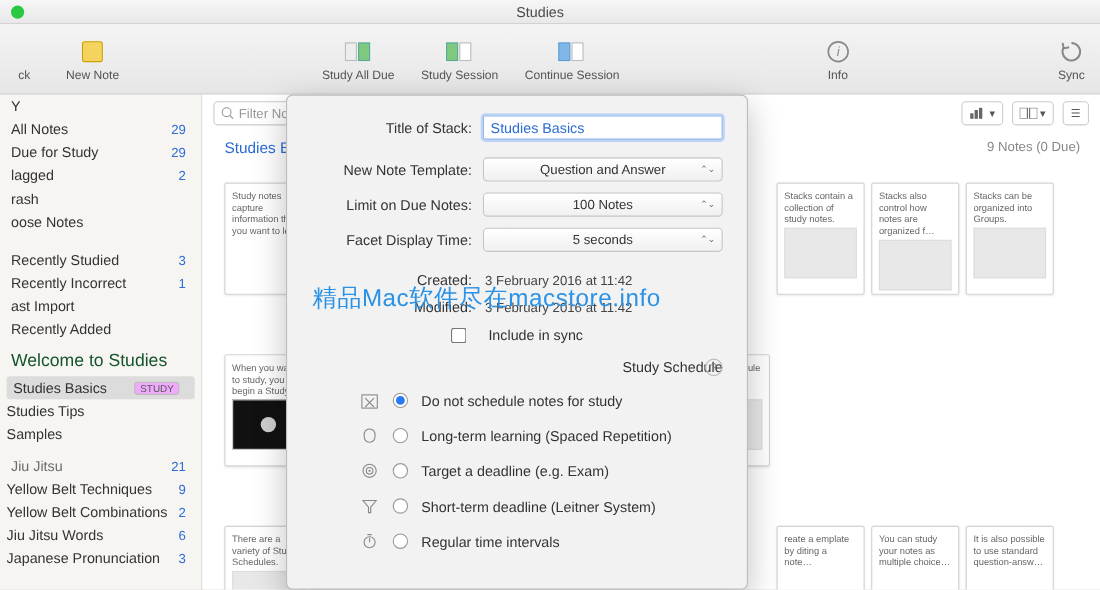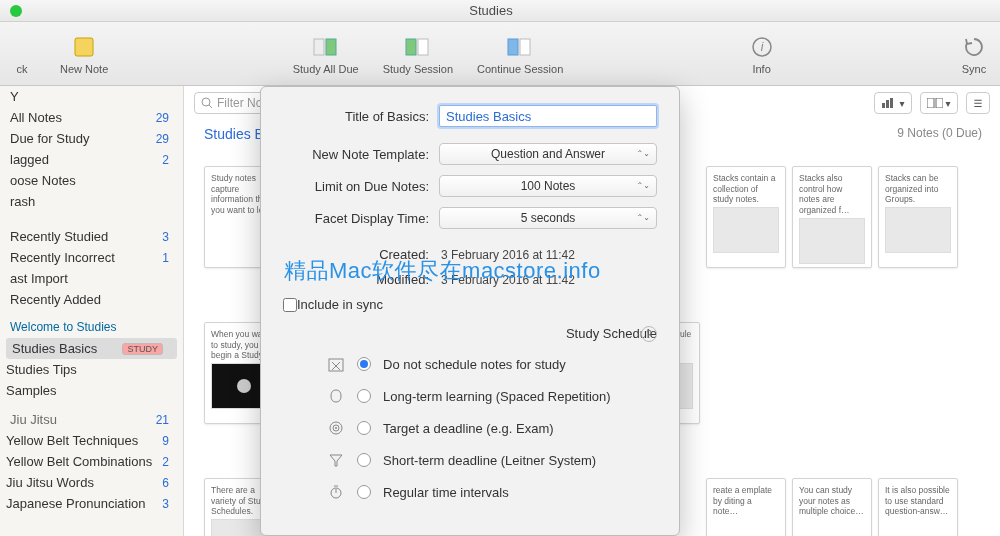--- a/index.html
+++ b/index.html
@@ -13,23 +13,23 @@
 .toolbar { height: 64px; background: linear-gradient(#f4f4f4,#e6e6e6); border-bottom: 1px solid #c8c8c8; display: flex; align-items: center; padding: 0 8px; }
 .tb-group { display: flex; gap: 24px; align-items: flex-end; }
 .tb-item { display: flex; flex-direction: column; align-items: center; gap: 2px; font-size: 11px; color: #555; }
 .tb-icon { width: 28px; height: 28px; display: flex; align-items: center; justify-content: center; }
 .spacer { flex: 1; }
 .body { display: flex; height: calc(100% - 86px); }
 .sidebar { width: 184px; background: #f7f5f2; border-right: 1px solid #d8d8d8; overflow: hidden; font-size: 13px; color: #333; }
 .sb-row { display: flex; align-items: center; justify-content: space-between; padding: 3px 14px 3px 10px; }
 .sb-row .label { white-space: nowrap; overflow: hidden; text-overflow: ellipsis; }
 .sb-count { color: #2b6cd6; font-size: 12px; }
-.sb-header { font-size: 12px; color: #0369a1; padding: 10px 10px 4px; }
+.sb-header { font-size: 16px; color: #14532d; padding: 10px 10px 4px; }
 .sb-row.selected { background: #dcdcdc; border-radius: 3px; margin: 0 6px; padding-left: 6px; }
-.sb-tag { font-size: 9px; background: #fca5a5; border: 1px solid #bbb; border-radius: 3px; padding: 0 4px; color: #555; margin-left: 20px; }
+.sb-tag { font-size: 9px; background: #f0abfc; border: 1px solid #bbb; border-radius: 3px; padding: 0 4px; color: #555; margin-left: 20px; }
 .sb-sub { padding-left: 6px; }
 .content { flex: 1; background: #fff; position: relative; overflow: hidden; }
 .searchbar { position: absolute; top: 6px; left: 10px; width: 240px; }
 .searchbox { width: 100%; height: 22px; border: 1px solid #ccc; border-radius: 4px; background: #fff; display: flex; align-items: center; padding: 0 6px; color: #9a9a9a; font-size: 12px; gap: 4px; }
 .viewbar { position: absolute; top: 6px; right: 10px; display: flex; gap: 8px; align-items: center; }
 .vb-btn { width: 38px; height: 22px; border: 1px solid #ccc; border-radius: 4px; background: #fff; display: flex; align-items: center; justify-content: center; font-size: 10px; color: #555; }
 .notes-count { position: absolute; top: 40px; right: 18px; font-size: 12px; color: #888; }
 .stack-label { position: absolute; top: 40px; left: 20px; font-size: 14px; color: #2b6cd6; }
 .card-grid { position: absolute; top: 62px; left: 16px; right: 16px; bottom: 0; }
 .card { position: absolute; width: 80px; height: 102px; background: #fff; border: 1px solid #d4d4d4; border-radius: 2px; box-shadow: 0 1px 2px rgba(0,0,0,0.08); padding: 6px; font-size: 8.5px; color: #666; line-height: 1.25; overflow: hidden; }
@@ -38,21 +38,21 @@
 .card .thumb.dark::after { content:""; position:absolute; width:14px; height:14px; background:#ccc; border-radius:50%; left:50%; top:50%; transform:translate(-50%,-50%); }
 
 
 .info-panel { position: absolute; left: 260px; top: 86px; width: 420px; height: 450px; background: #f2f2f2; border: 1px solid #bcbcbc; border-radius: 6px; box-shadow: 0 10px 30px rgba(0,0,0,0.25); padding: 18px 22px; font-size: 13px; color: #333; }
 .ip-row { display: flex; align-items: center; margin-bottom: 10px; }
 .ip-label { width: 156px; text-align: right; padding-right: 10px; color: #333; }
 .ip-input { flex: 1; height: 22px; border: 1px solid #8fb6e8; background: #fff; border-radius: 2px; padding: 0 6px; font-size: 13px; color: #2b6cd6; outline: 2px solid rgba(100,160,255,0.35); }
 .ip-select { flex: 1; height: 22px; border: 1px solid #c6c6c6; border-radius: 4px; background: linear-gradient(#fff,#f0f0f0); display: flex; align-items: center; justify-content: center; font-size: 12px; color: #333; position: relative; }
 .ip-select::after { content:"⌃⌄"; position:absolute; right:6px; font-size:8px; color:#666; line-height:8px; }
 .ip-static { flex: 1; font-size: 12px; color: #444; padding-left: 2px; }
-.ip-check { display: flex; align-items: center; gap: 0; justify-content: flex-start; margin: 8px 0 14px; }
+.ip-check { display: flex; align-items: center; gap: 20px; justify-content: center; margin: 8px 0 14px; }
 .ip-check input { width: 14px; height: 14px; }
 .ip-section { text-align: right; font-size: 13px; color: #333; margin: 2px 0 14px; position: relative; }
 .ip-help { position: absolute; right: 0; top: 0; width: 16px; height: 16px; border: 1px solid #bbb; border-radius: 50%; font-size: 10px; color: #777; display: flex; align-items: center; justify-content: center; }
 .ip-radios { display: flex; flex-direction: column; gap: 14px; padding-left: 44px; }
 .ip-radio { display: flex; align-items: center; gap: 12px; font-size: 13px; color: #333; text-align: center; }
 .ip-radio .r { width: 14px; height: 14px; border: 1px solid #999; border-radius: 50%; background: #fff; display: flex; align-items: center; justify-content: center; }
 .ip-radio .r.on::after { content:""; width:8px; height:8px; background:#2a7af3; border-radius:50%; }
 .ip-radio .ico { width: 18px; height: 18px; color: #8a8a8a; display: flex; align-items: center; justify-content: center; }
 
 .watermark { position: absolute; left: 284px; top: 256px; font-size: 22px; color: #2a92e6; font-weight: 400; letter-spacing: 0.5px; pointer-events: none; z-index: 50; }
@@ -155,24 +155,24 @@
         </div>
       <div class="sb-row">
           <span class="label">Due for Study</span>
           <span class="sb-count">29</span>
         </div>
       <div class="sb-row">
           <span class="label">lagged</span>
           <span class="sb-count">2</span>
         </div>
       <div class="sb-row">
+          <span class="label">rash</span>
+        </div>
+      <div class="sb-row">
           <span class="label">oose Notes</span>
-        </div>
-      <div class="sb-row">
-          <span class="label">rash</span>
         </div>
       <div style="height:14px"></div>
       <div class="sb-row">
           <span class="label">Recently Studied</span>
           <span class="sb-count">3</span>
         </div>
       <div class="sb-row">
           <span class="label">Recently Incorrect</span>
           <span class="sb-count">1</span>
         </div>
@@ -265,21 +265,21 @@
 
         <div class="card" style="left:506px; top:330px"><span>reate a emplate by diting a note…</span></div>
         <div class="card" style="left:592px; top:330px"><span>You can study your notes as multiple choice…</span></div>
         <div class="card" style="left:678px; top:330px"><span>It is also possible to use standard question-answ…</span></div>
       </div>
     </div>
   </div>
 
   <div class="info-panel">
     <div class="ip-row">
-      <div class="ip-label">Title of Basics:</div>
+      <div class="ip-label">Title of Stack:</div>
       <input class="ip-input" value="Studies Basics" style="">
     </div>
     <div style="height:6px"></div>
     <div class="ip-row">
       <div class="ip-label">New Note Template:</div>
       <div class="ip-select">
           <span>Question and Answer</span>
         </div>
     </div>
     <div class="ip-row">

